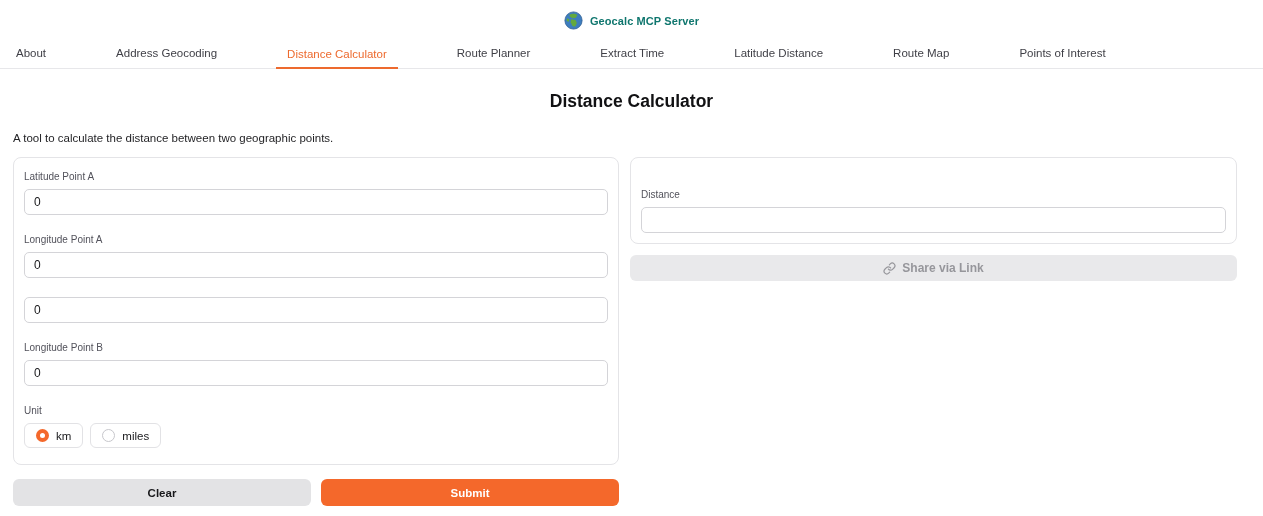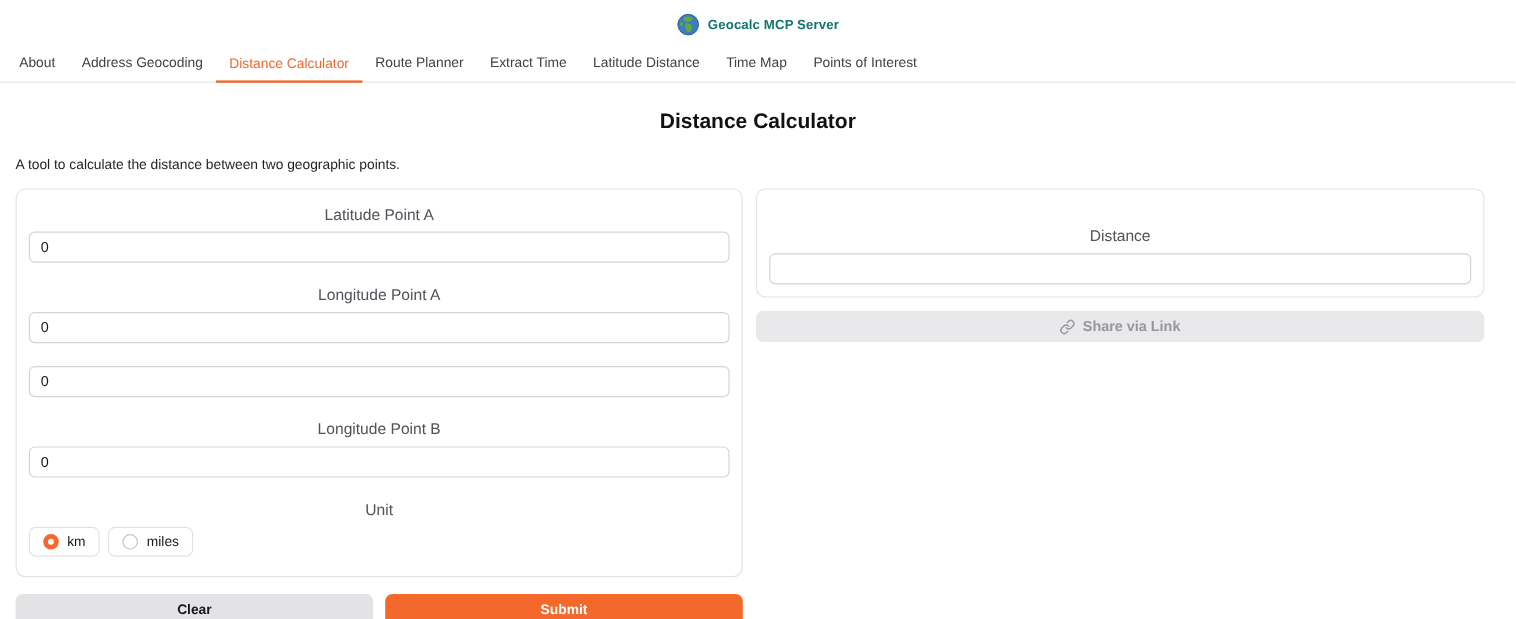--- a/index.html
+++ b/index.html
@@ -7,42 +7,42 @@
     font-family:"Liberation Sans", sans-serif; color:#1c1c1e; overflow:hidden; }
 
   
   .app-header { display:flex; align-items:center; justify-content:center;
     gap:7px; padding-top:11px; }
   .app-header .logo { width:19px; height:19px; display:block; }
   .app-title { font-size:11px; font-weight:bold; color:#0f766e; letter-spacing:.1px; }
 
   
   .tabs { display:flex; align-items:flex-end; border-bottom:1px solid #e7e7ea;
-    margin-top:9px; padding:0 5px; }
+    margin-top:9px; padding:0 5px;gap:48px; }
   .tab { font-size:11.5px; color:#3f3f46; padding:8px 11px 9px; cursor:pointer;
     white-space:nowrap; }
   .tab.selected { color:#ed6a2e; border-bottom:2px solid #ed6a2e;
     padding-bottom:7px; margin-bottom:-1px; }
 
   
   .page-title { text-align:center; font-size:17.5px; font-weight:bold;
     color:#111113; margin-top:22px; }
   .page-desc { font-size:11.5px; color:#1f1f22; margin:20px 0 0 13px; }
 
   
   .content { display:flex; gap:11px; margin:13px 26px 0 13px; align-items:flex-start; }
   .col-left { width:606px; flex:0 0 606px; }
   .col-right { flex:1; }
 
   .card { border:1px solid #e4e4e7; border-radius:8px; background:#fff; }
   .form-card { padding:13px 10px 4px 10px; }
   .out-card { padding:31px 10px 10px 10px; }
 
   .field-group { margin-bottom:19px; }
-  .field-label { display:block; font-size:13px; color:#52525b; margin-bottom:7px;text-align:center; }
+  .field-label { display:block; font-size:10px; color:#52525b; margin-bottom:7px; }
   .text-input { width:100%; height:26px; border:1px solid #d4d4d8; border-radius:5px;
     padding:0 9px; font-size:12px; color:#18181b; background:#fff; outline:none;
     font-family:"Liberation Sans", sans-serif; }
 
   
   .unit-group { margin-bottom:12px; }
   .radio-row { display:flex; gap:7px; margin-top:7px; }
   .radio-option { display:inline-flex; align-items:center; gap:7px;
     border:1px solid #e2e2e5; border-radius:6px; padding:0 11px; height:25px;
     cursor:pointer; background:#fff; }
@@ -79,21 +79,21 @@
   <span class="app-title">Geocalc MCP Server</span>
 </div>
 
 <div class="tabs">
   <div class="tab">About</div>
   <div class="tab">Address Geocoding</div>
   <div class="tab selected">Distance Calculator</div>
   <div class="tab">Route Planner</div>
   <div class="tab">Extract Time</div>
   <div class="tab">Latitude Distance</div>
-  <div class="tab">Time Map</div>
+  <div class="tab">Route Map</div>
   <div class="tab">Points of Interest</div>
 </div>
 
 <div class="page-title">Distance Calculator</div>
 <div class="page-desc">A tool to calculate the distance between two geographic points.</div>
 
 <div class="content">
 
   <div class="col-left">
     <div class="card form-card">

